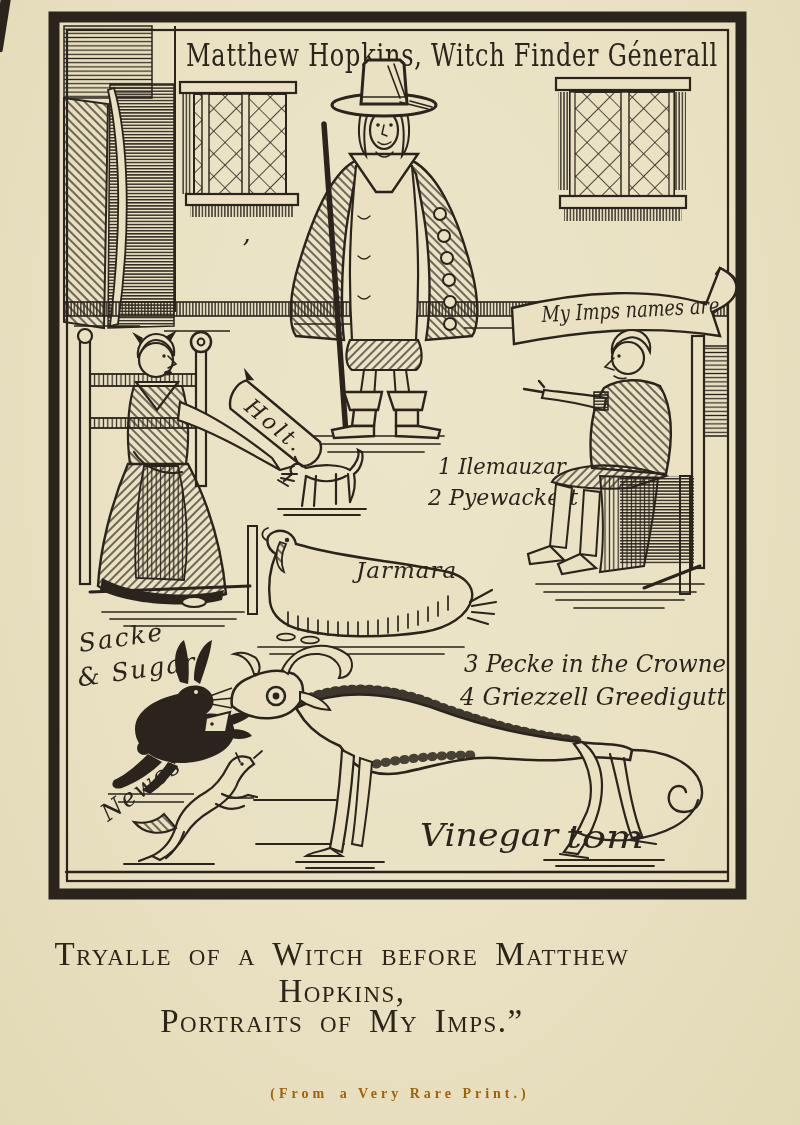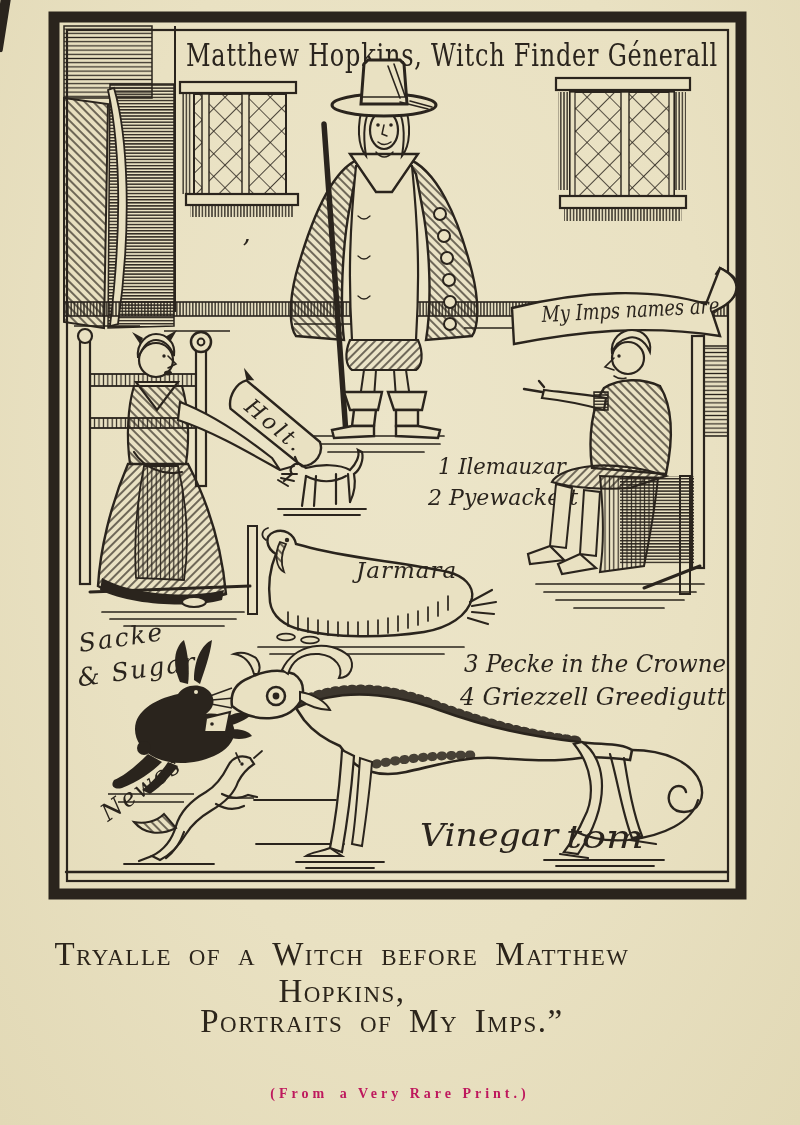--- a/index.html
+++ b/index.html
@@ -11,24 +11,24 @@
   #frame-svg{position:absolute;left:44px;top:6px;}
   svg text{fill:#2a241d;}
   .wtxt{font-family:"DejaVu Serif", serif;font-style:italic;}
   .wtitle{font-family:"DejaVu Serif", serif;letter-spacing:1px;}
   .caption-line{
     position:absolute;left:0;width:684px;text-align:center;
     font-family:"Liberation Serif", serif;font-variant:small-caps;
     color:#2c251b;letter-spacing:1.5px;word-spacing:7px;font-size:33px;
   }
   #caption-line-1{top:936px;}
-  #caption-line-2{top:1003px;padding-left:40px;}
+  #caption-line-2{top:1003px;}
   #attribution{
     position:absolute;left:0;top:1086px;width:800px;text-align:center;
-    font-family:"Liberation Serif", serif;font-weight:bold;color:#be185d;
+    font-family:"Liberation Serif", serif;font-weight:bold;color:#a16207;
     font-size:14px;letter-spacing:4px;
   }
   #corner-smudge{
     position:absolute;left:-3px;top:-6px;width:10px;height:58px;
     background:#2a241d;transform:rotate(9deg);border-radius:2px;
   }
 </style>
 </head>
 <body>
 

